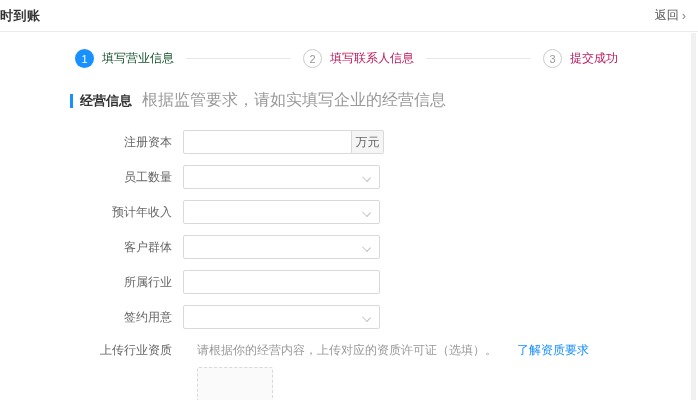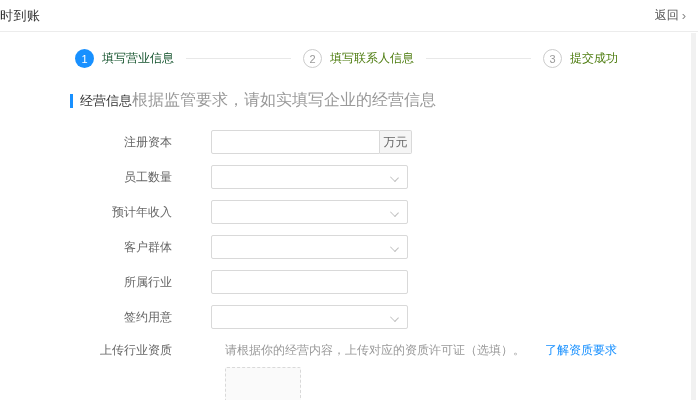--- a/index.html
+++ b/index.html
@@ -3,44 +3,44 @@
 <meta charset="utf-8">
 <style>
   * { margin:0; padding:0; box-sizing:border-box; }
   html,body { width:698px; height:400px; overflow:hidden; background:#fff;
     font-family:"Liberation Sans","DejaVu Sans",sans-serif; font-size:12px; color:#333; }
   .page { position:relative; width:698px; height:400px; background:#fff; }
 
   
   .hdr { height:32px; display:flex; align-items:center; justify-content:space-between;
     border-bottom:1px solid #ececec; padding-right:12px; }
-  .hdr-title { font-size:13px; color:#333; font-weight:normal; letter-spacing:.5px; }
+  .hdr-title { font-size:13px; color:#333; font-weight:bold; letter-spacing:.5px; }
   .back { display:flex; align-items:center; gap:3px; color:#555; cursor:pointer; font-size:12px; }
   .back .chev-r { color:#888; font-size:13px; line-height:1; }
 
   
   .steps { display:flex; align-items:center; margin:17px 80px 0 75px; }
   .step { display:flex; align-items:center; flex:0 0 auto; }
   .dot { width:19px; height:19px; border-radius:50%; display:flex; align-items:center;
     justify-content:center; font-size:11px; margin-right:8px; }
   .step.on .dot { background:var(--accent); color:#fff; }
   .step.off .dot { background:#fff; border:1px solid #ccc; color:#999; }
   .step.on .slabel { color:#14532d; }
-  .step.off .slabel { color:#4d7c0f; }
+  .step.off .slabel { color:#be185d; }
   .conn { flex:1 1 auto; height:1px; background:#e8e8e8; margin:0 12px; }
 
   
   .section { display:flex; align-items:center; margin:22px 0 0 70px; }
   .bluebar { width:3px; height:14px; background:var(--accent); margin-right:7px; }
-  .sec-title { font-weight:normal; font-size:13px; color:#333; }
+  .sec-title { font-weight:bold; font-size:13px; color:#333; margin-right:10px; }
   .sec-desc { color:#999; font-size:16px; }
 
   
   .form { margin-top:19px; }
-  .row { display:flex; align-items:center; margin-bottom:11px;gap:28px; }
+  .row { display:flex; align-items:center; margin-bottom:11px; }
   .lbl { width:172px; text-align:right; color:#666; font-size:12px; flex:0 0 172px; }
   .ctrl { margin-left:11px; display:flex; align-items:flex-end; }
   input.txt { width:197px; height:24px; border:1px solid #d9d9d9; border-radius:2px;
     padding:0 7px; font-size:12px; color:#333; outline:none; background:#fff; }
   input.txt.short { width:169px; border-radius:2px 0 0 2px; }
   .addon { width:32px; height:24px; background:#f5f5f5; border:1px solid #d9d9d9;
     border-left:none; display:flex; align-items:center; justify-content:center;
     color:#666; font-size:12px; border-radius:0 2px 2px 0; }
   .select { position:relative; width:197px; height:24px; border:1px solid #d9d9d9;
     border-radius:2px; background:#fff; cursor:pointer; }

